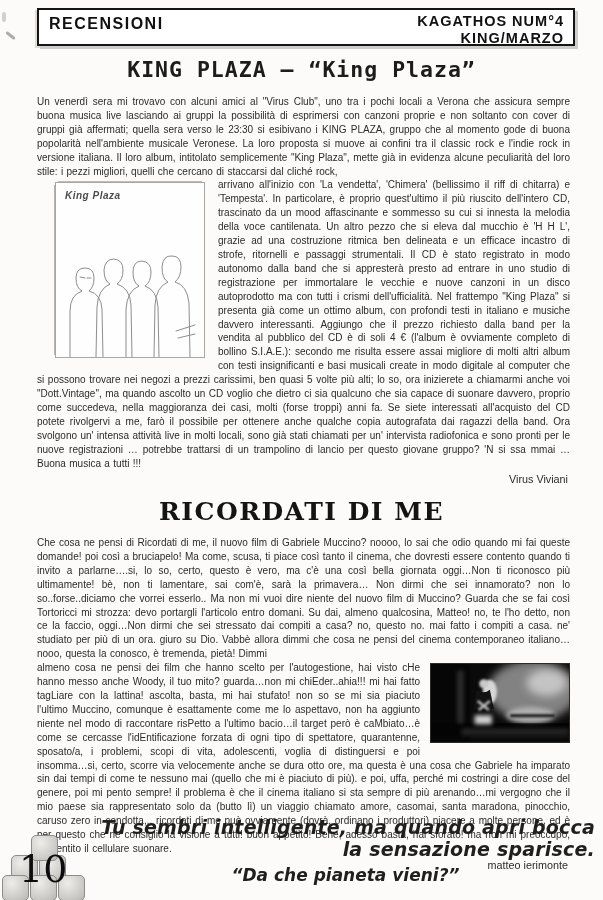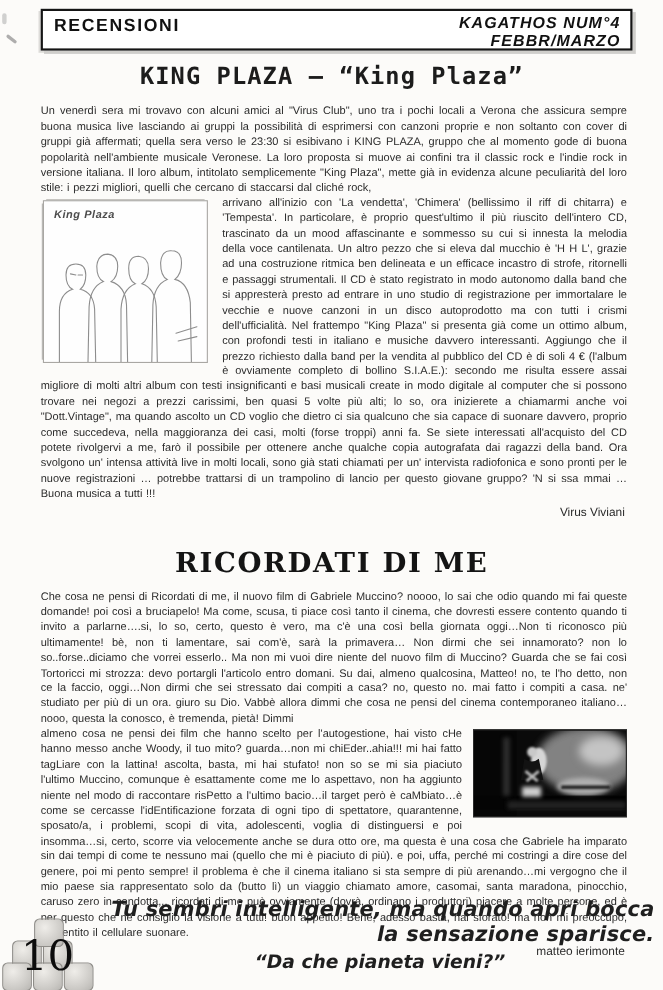--- a/index.html
+++ b/index.html
@@ -27,21 +27,21 @@
     box-sizing: border-box;
     display: flex; justify-content: space-between;
     padding: 3px 9px 0 10px;
   }
   .header-section {
     font-weight: 900; font-size: 16px; letter-spacing: 1.5px; color: #111;
     padding-top: 2px;
   }
   .header-issue {
     text-align: right; font-weight: 900; font-size: 14.5px; letter-spacing: 1px;
-    line-height: 16.5px; color: #111; font-style: italic;
+    line-height: 16.5px; color: #111;
   }
 
   
   .a1-title {
     margin: 0; position: absolute; left: 0; top: 57px; width: 100%;
     text-align: center;
     font-family: "DejaVu Sans Mono", monospace;
     font-size: 21.5px; font-weight: 700; letter-spacing: 1px; color: #1c1c1c;
   }
 
@@ -51,22 +51,22 @@
   .a2 { top: 536px; }
   .just {
     margin: 0; text-align: justify;
     font-size: 10px; line-height: 13.9px; color: #2b2b2b;
     word-spacing: 0.6px;
   }
   .sig { margin: 3px 2px 0 0; text-align: right; font-size: 10.8px; color: #2b2b2b; }
 
   
   .album-cover {
-    float: left; width: 150px; height: 148px;
-    margin: 4px 13px 4px 2px;
+    float: left; width: 150px; height: 176px;
+    margin: 4px 13px 4px 18px;
     background: #fefefe;
     border: 1px solid #a9a7a3;
     box-shadow: -4px 0 0 -3px #b5b3af, 0 -4px 0 -3px #c0beba;
     position: relative; box-sizing: border-box;
   }
   .album-label {
     position: absolute; left: 9px; top: 7px;
     font-size: 10px; font-weight: 700; color: #4c4c4c; letter-spacing: .5px;
     font-style: italic;
   }
@@ -121,21 +121,21 @@
 
 <div class="page">
 
   <div class="scan-mark-1"></div>
   <div class="scan-mark-2"></div>
 
   <div class="header-box">
     <div class="header-section">RECENSIONI</div>
     <div class="header-issue">
       <div>KAGATHOS NUM°4</div>
-      <div>FEBBR/MARZO</div>
+      <div>KING/MARZO</div>
     </div>
   </div>
 
   <h1 class="a1-title">KING PLAZA – “King Plaza”</h1>
 
   <div class="article a1">
     <p class="just">Un venerdì sera mi trovavo con alcuni amici al "Virus Club", uno tra i pochi locali a Verona che assicura sempre buona musica live lasciando ai gruppi la possibilità di esprimersi con canzoni proprie e non soltanto con cover di gruppi già affermati; quella sera verso le 23:30 si esibivano i KING PLAZA, gruppo che al momento gode di buona popolarità nell'ambiente musicale Veronese. La loro proposta si muove ai confini tra il classic rock e l'indie rock in versione italiana. Il loro album, intitolato semplicemente "King Plaza", mette già in evidenza alcune peculiarità del loro stile: i pezzi migliori, quelli che cercano di staccarsi dal cliché rock,</p>
     <div>
       <div class="album-cover">
         <div class="album-label">King Plaza</div>

